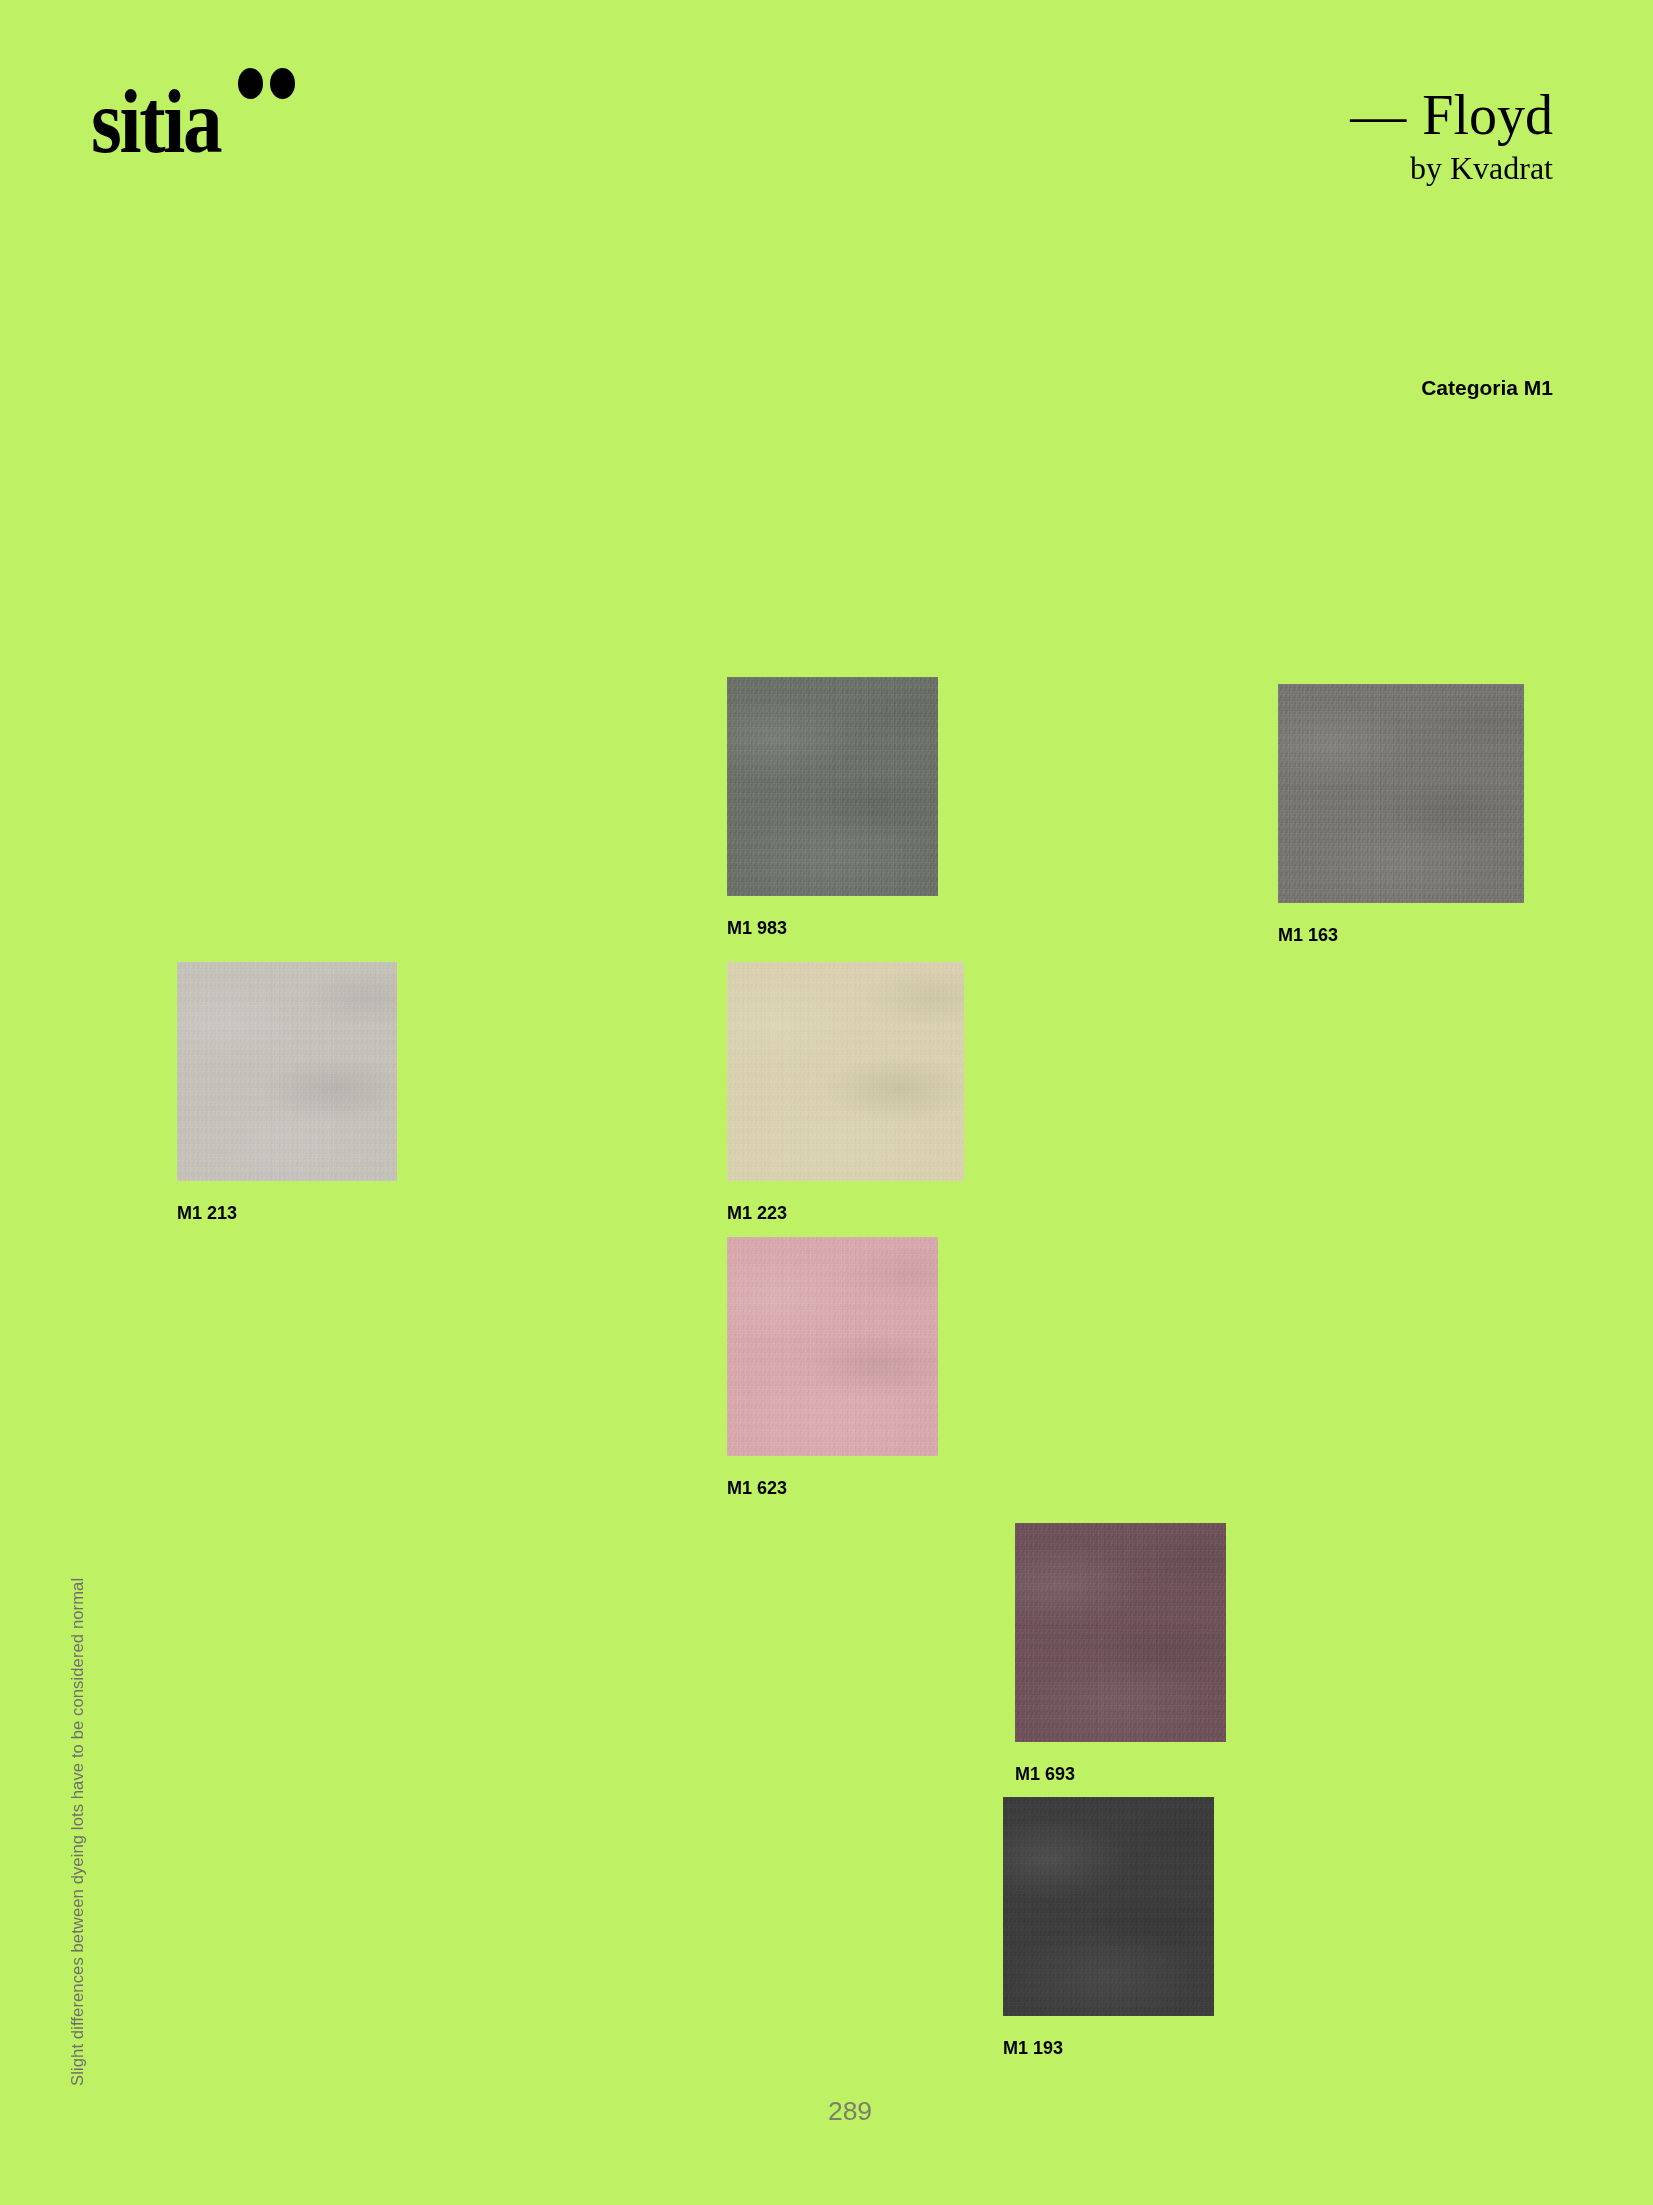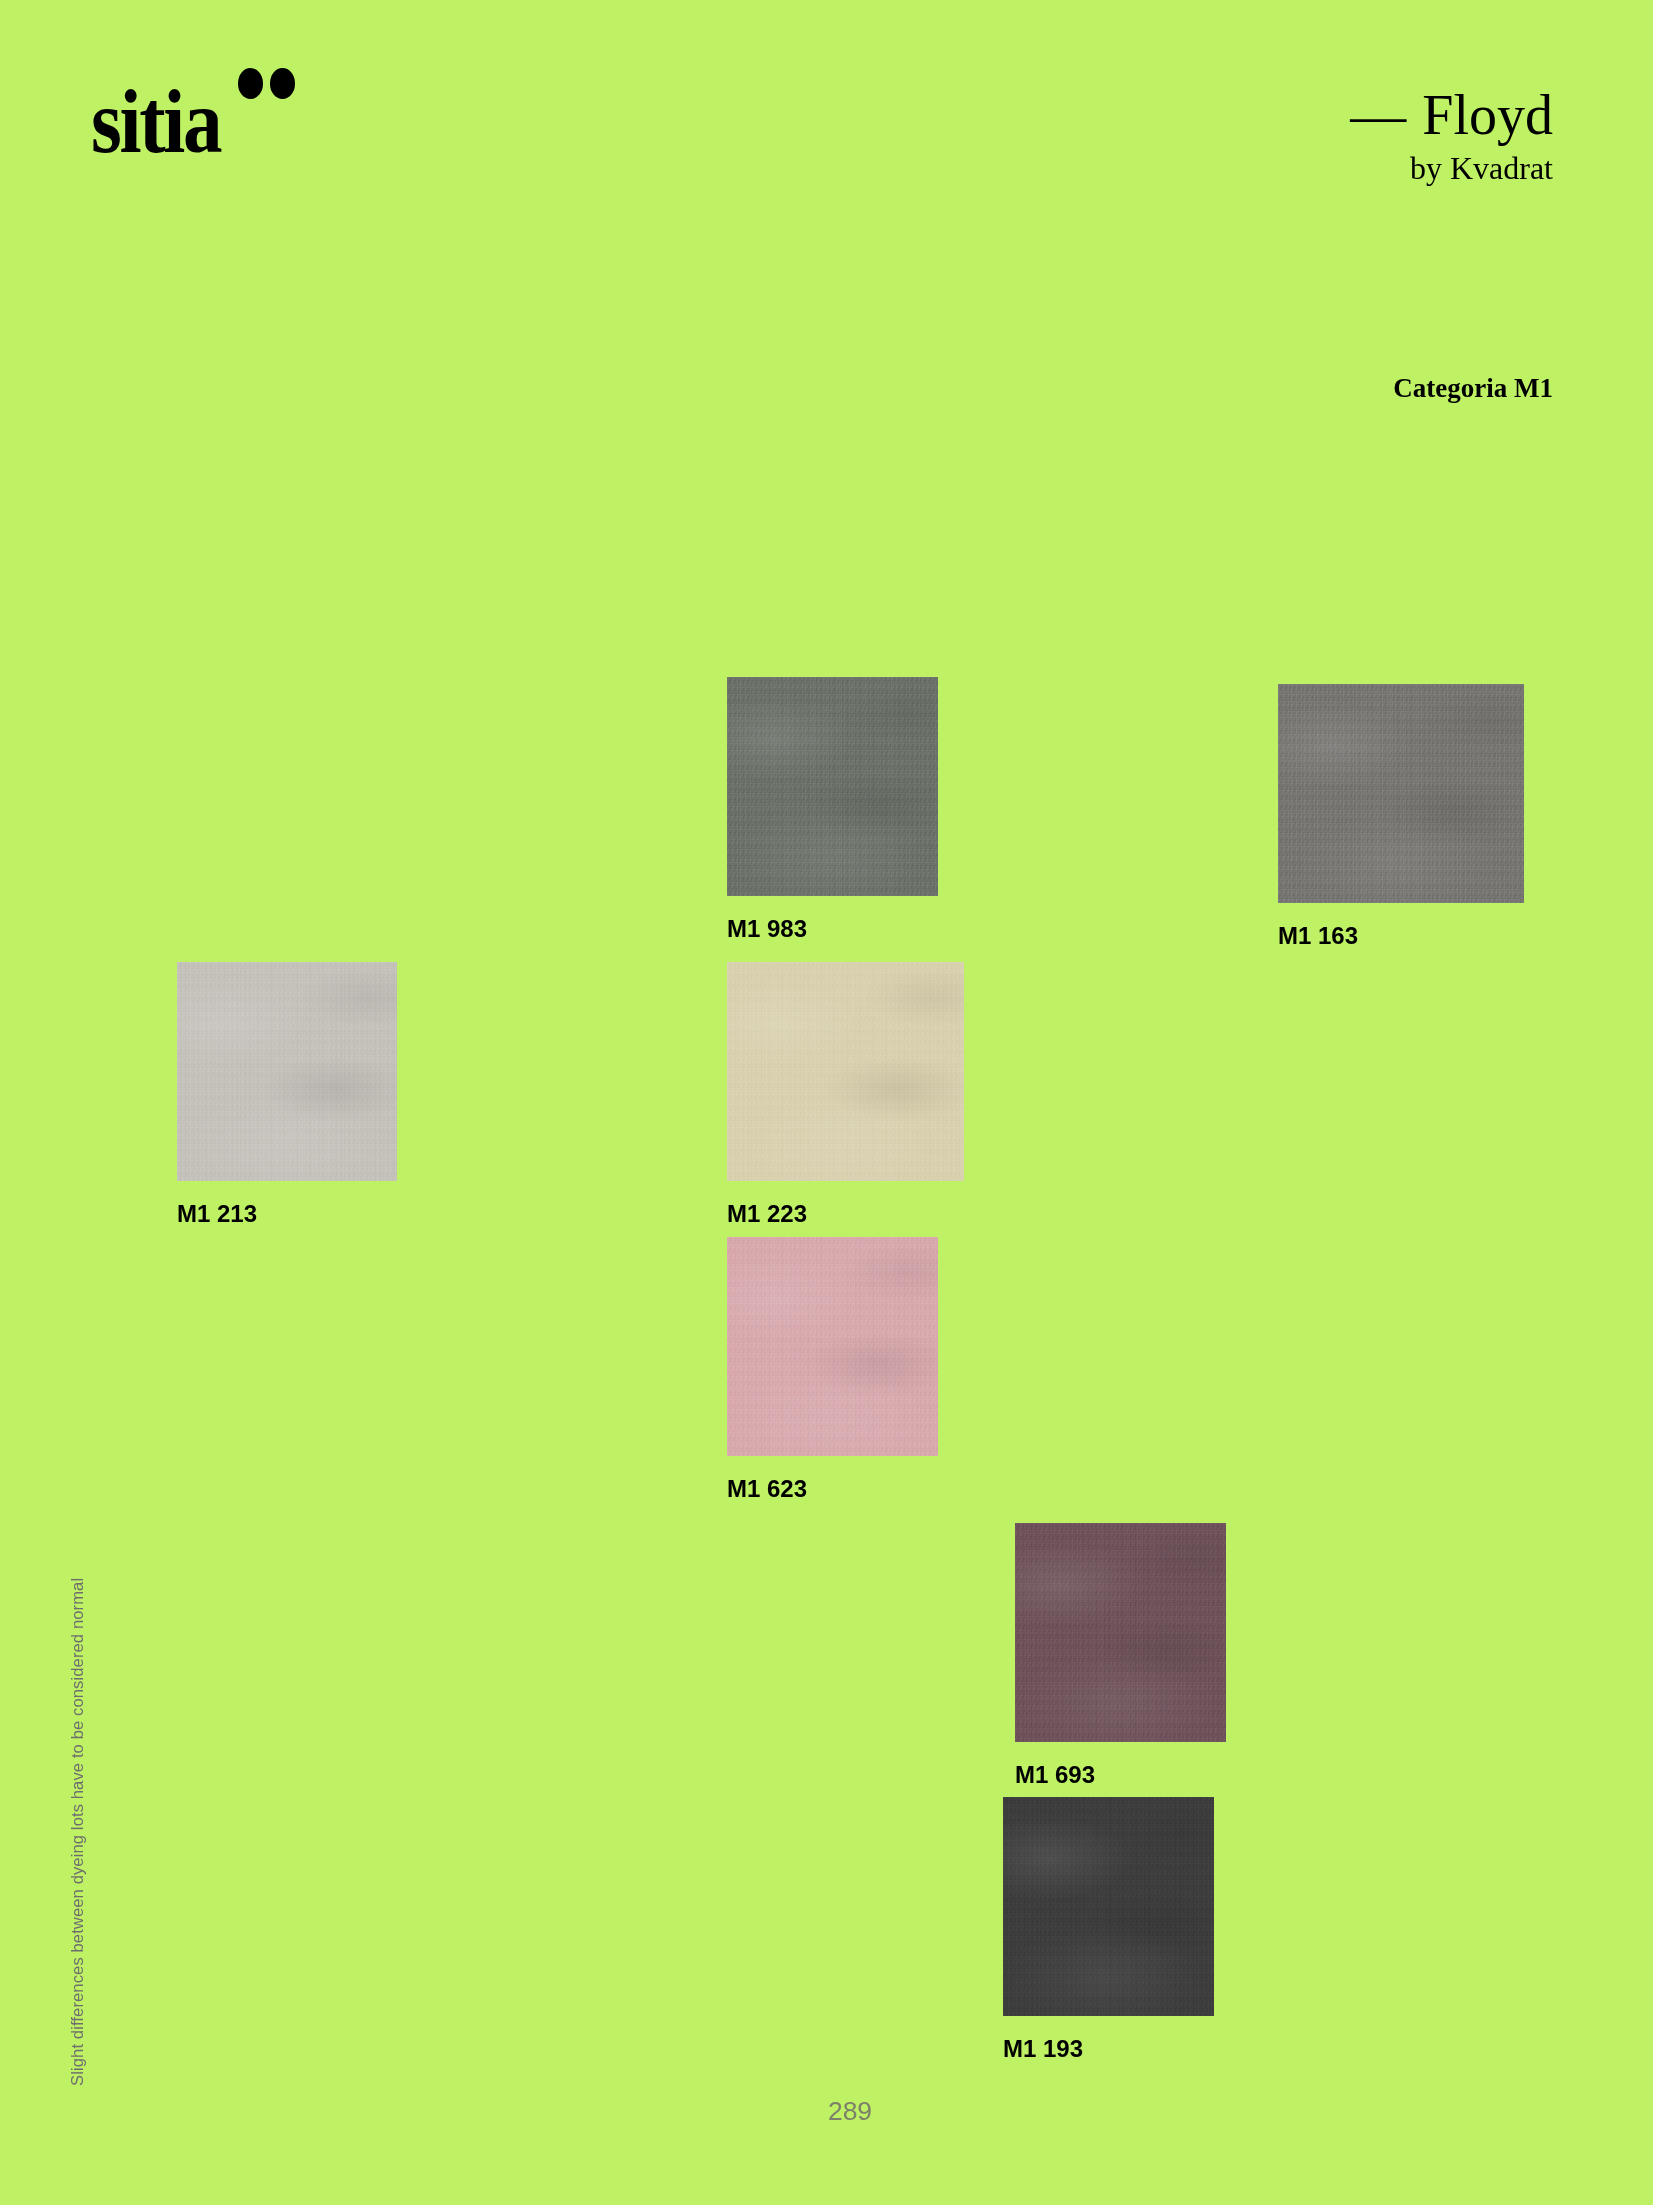--- a/index.html
+++ b/index.html
@@ -80,23 +80,23 @@
     line-height: 40px;
     color: #000;
     margin-top: 4px;
     white-space: nowrap;
   }
 
   .category-label {
     position: absolute;
     right: 101px;
     top: 372px;
-    font-family: Liberation Serif, serif;
+    font-family: Liberation Sans, sans-serif;
     font-weight: 700;
-    font-size: 27px;
+    font-size: 21px;
     line-height: 32px;
     color: #000;
     white-space: nowrap;
   }
 
   
   .swatch {
     position: absolute;
   }
   .swatch-tile {
@@ -121,21 +121,21 @@
     background-image:
       radial-gradient(ellipse 119px 60px at 22% 28%, rgba(255,255,255,0.09), rgba(255,255,255,0) 70%),
       radial-gradient(ellipse 106px 46px at 72% 58%, rgba(0,0,0,0.07), rgba(0,0,0,0) 72%),
       radial-gradient(ellipse 146px 73px at 48% 82%, rgba(255,255,255,0.06), rgba(255,255,255,0) 70%),
       radial-gradient(ellipse 93px 40px at 86% 16%, rgba(0,0,0,0.05), rgba(0,0,0,0) 74%);
   }
   .swatch-label {
     margin-top: 18px;
     font-family: "Liberation Sans", sans-serif;
     font-weight: 700;
-    font-size: 24px;
+    font-size: 18px;
     line-height: 29px;
     color: #000000;
     white-space: nowrap;
   }
 
   
   .side-note {
     position: absolute;
     left: 88px;
     bottom: 119px;

